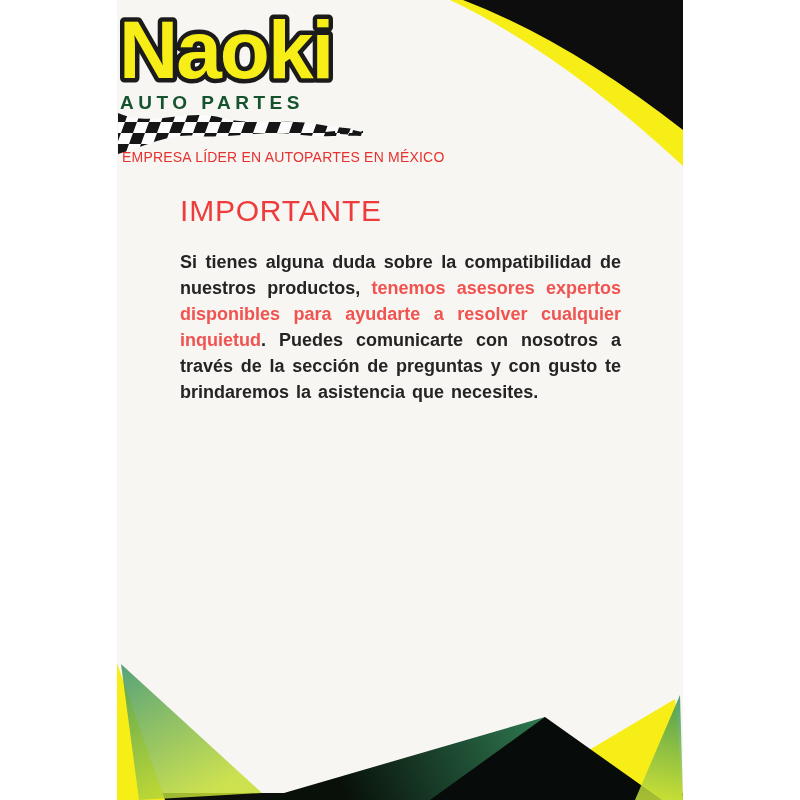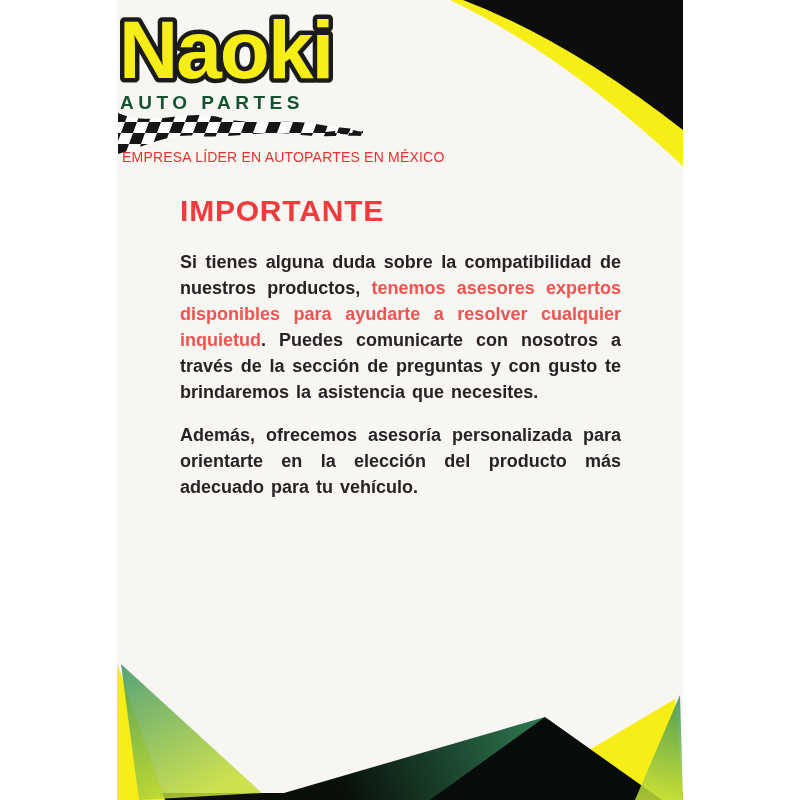--- a/index.html
+++ b/index.html
@@ -12,21 +12,21 @@
   .logo-subtitle{position:absolute;left:3px;top:92px;font-size:19px;font-weight:700;
       letter-spacing:4.5px;color:#14532d;white-space:nowrap;}
   .flag{position:absolute;left:0px;top:111px;}
   .tagline{position:absolute;left:5px;top:149px;font-size:14px;font-weight:400;
       color:#e6322e;letter-spacing:0.2px;white-space:nowrap;}
 
   
   .corner-svg{position:absolute;top:0;right:0;}
 
   
-  .heading{position:absolute;left:63px;top:194px;font-size:30px;font-weight:700;
+  .heading{position:absolute;left:63px;top:194px;font-size:30px;font-weight:400;
       letter-spacing:0.8px;color:#ee3b3b;}
   .bodytext{position:absolute;left:63px;top:249px;width:441px;
       font-size:18px;line-height:26px;font-weight:700;color:#272325;
       text-align:justify;word-spacing:2px;}
   .bodytext p{margin:0 0 17px 0;}
   .bodytext p:last-child{margin-bottom:0;}
   .hl{color:#f05350;}
 
   
   .bottom-svg{position:absolute;left:0;bottom:0;}
@@ -65,21 +65,20 @@
       </g>
       <path d="M208,21 l10,-1 l0.4,4 l-10,1 Z M223,19 l8,0.5 l0,4 l-8,-0.5 Z M236,19 l9,2 l-1,4 l-9,-2 Z" fill="#161616"></path>
     </svg>
 
     <div class="tagline">EMPRESA LÍDER  EN AUTOPARTES EN MÉXICO</div>
 
     <div class="heading">IMPORTANTE</div>
 
     <div class="bodytext">
       <p><span>Si tienes alguna duda sobre la compatibilidad de nuestros productos, </span><span class="hl">tenemos asesores expertos disponibles para ayudarte a resolver cualquier inquietud</span><span>. Puedes comunicarte con nosotros a través de la sección de preguntas y con gusto te brindaremos la asistencia que necesites.</span></p>
-      <p>Además, ofrecemos asesoría personalizada para orientarte en la elección del producto más adecuado para tu vehículo.</p>
     </div>
 
     <svg class="bottom-svg" width="566" height="140" viewBox="0 0 566 140" aria-hidden="true">
       <defs>
         <linearGradient id="gradMountain" x1="428" y1="57" x2="230" y2="140" gradientUnits="userSpaceOnUse">
           <stop offset="0" stop-color="#2f7a52"></stop>
           <stop offset="1" stop-color="#081009"></stop>
         </linearGradient>
         <linearGradient id="gradLeftSpike" x1="4" y1="4" x2="80" y2="140" gradientUnits="userSpaceOnUse">
           <stop offset="0" stop-color="#3a9464"></stop>

